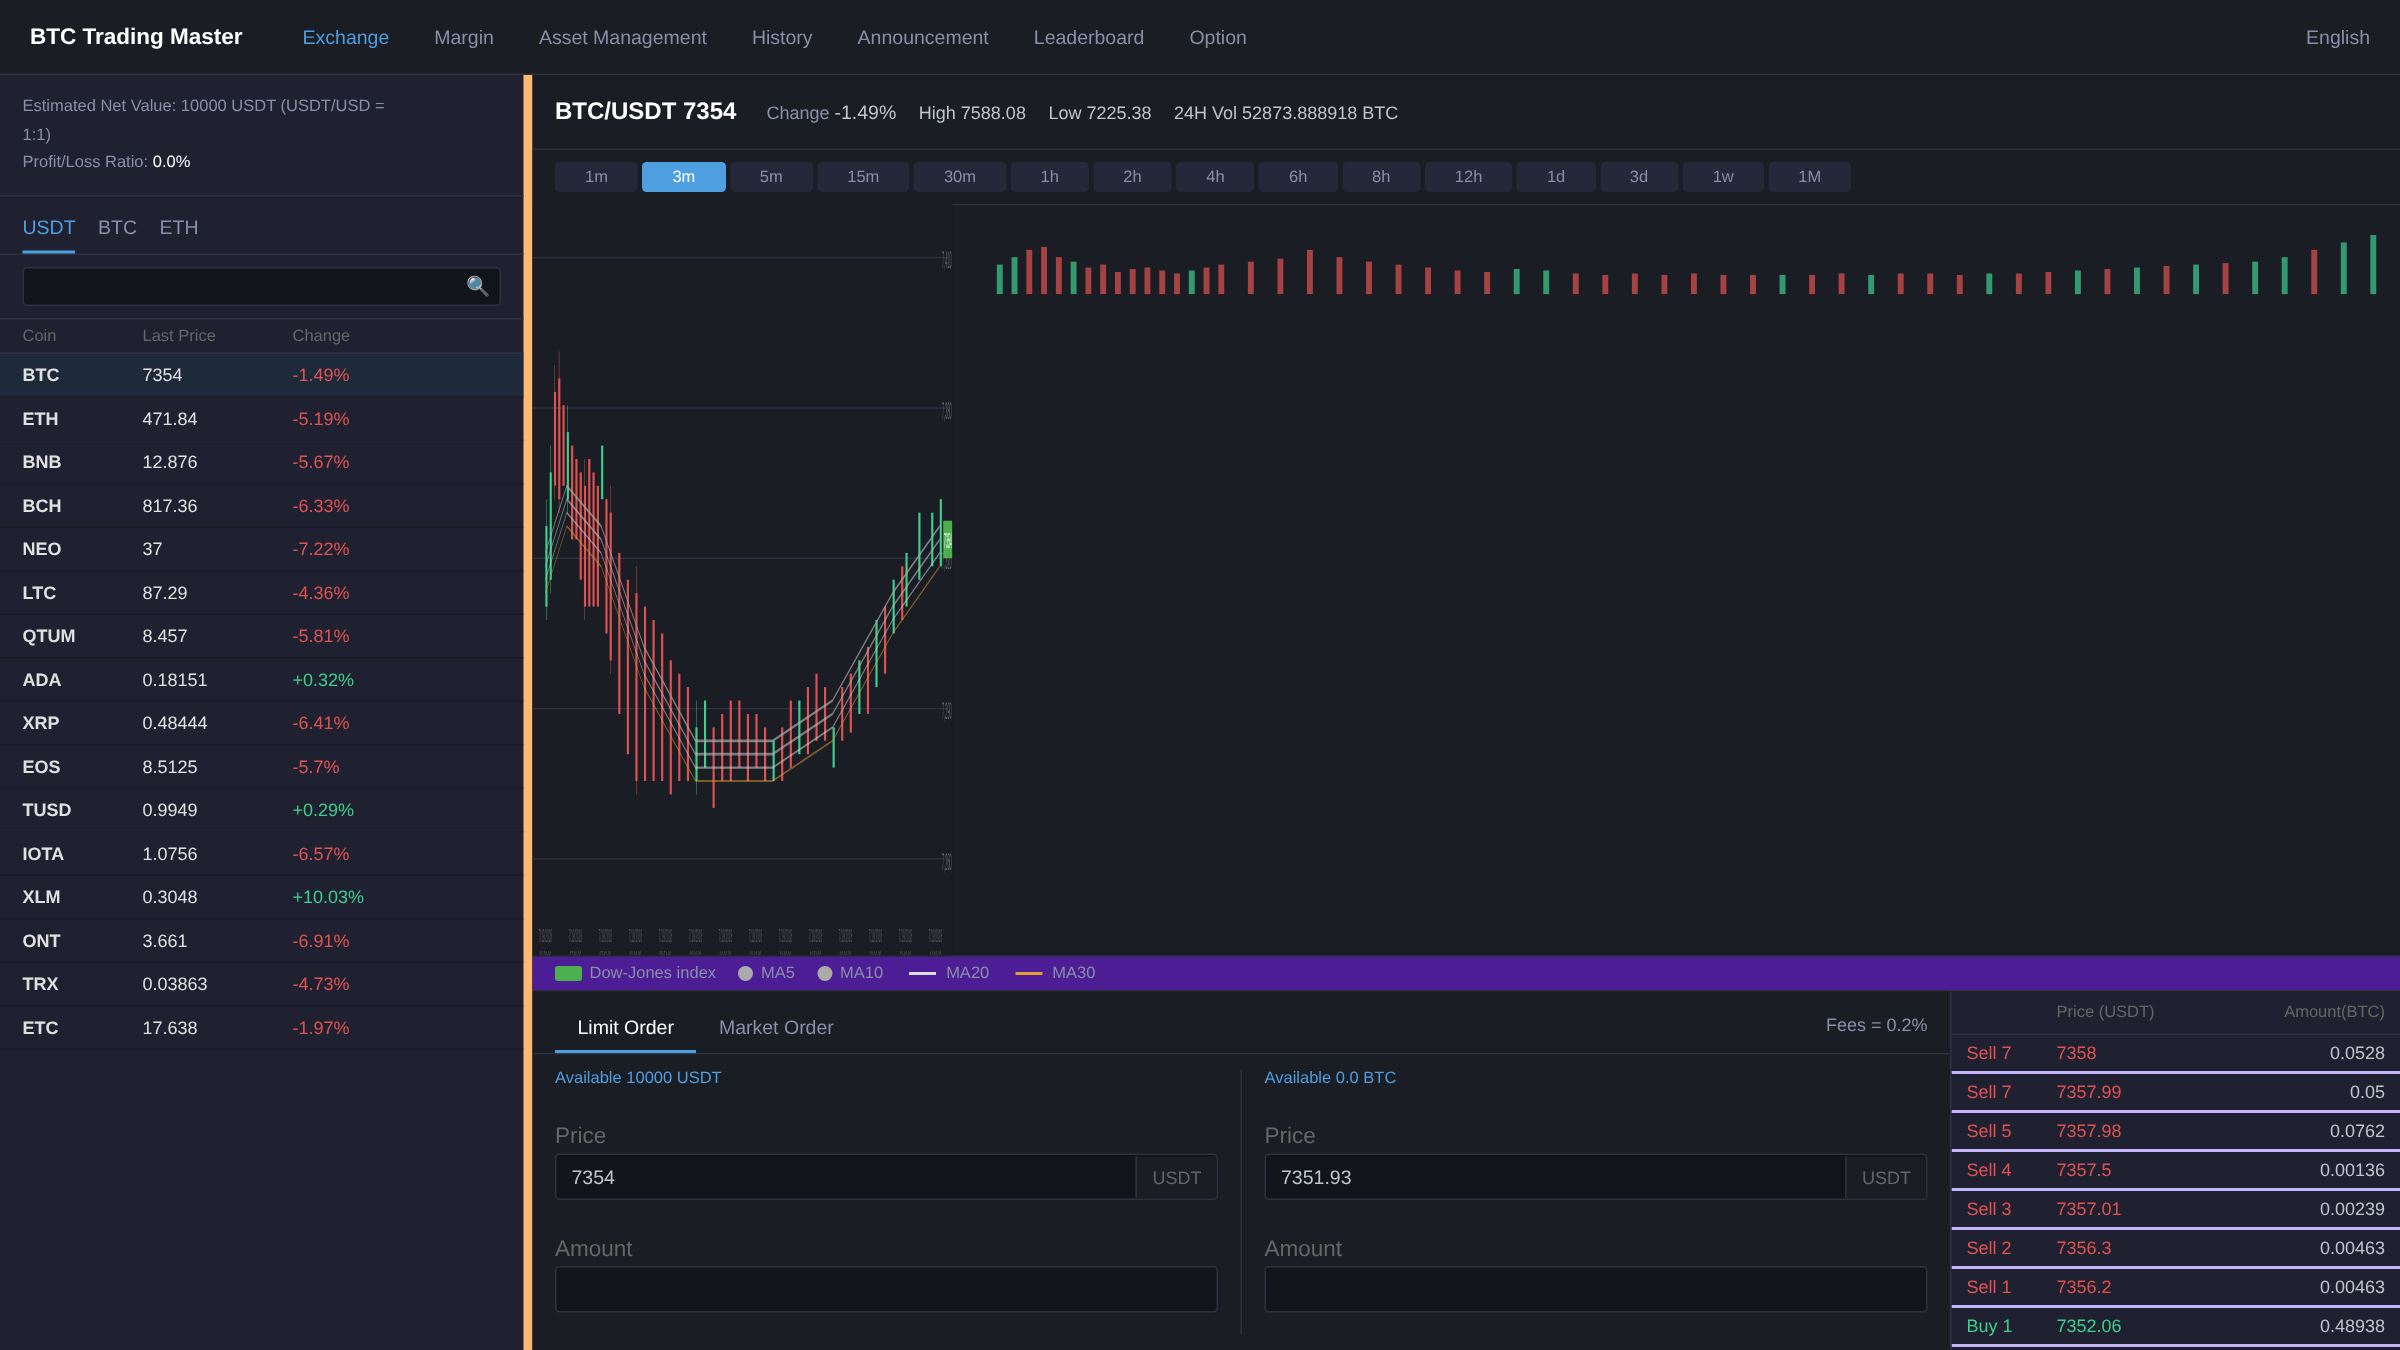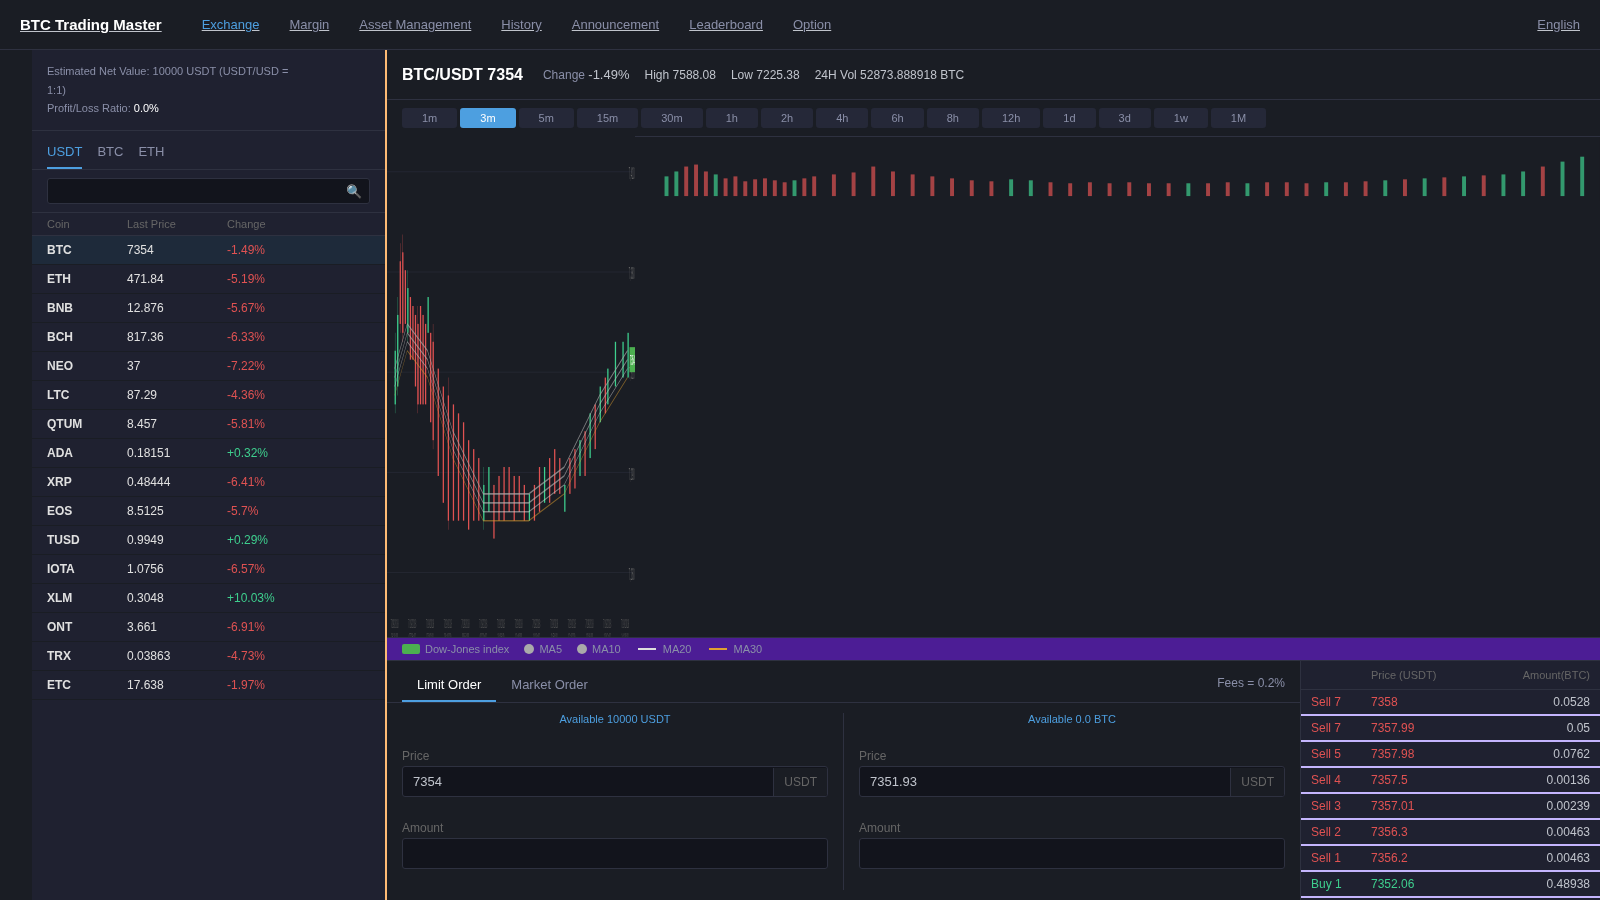--- a/index.html
+++ b/index.html
@@ -1,29 +1,29 @@
 <!DOCTYPE html>
 <html><head>
   <meta charset="utf-8">
   <style>
     * { box-sizing: border-box; margin: 0; padding: 0; }
     body { background: #1a1d24; color: #c0c4cc; font-family: Arial, sans-serif; font-size: 12px; overflow: hidden; width: 1600px; height: 900px; }
 
     
-    .top-nav { display: flex; align-items: center; background: #1a1d24; border-bottom: 1px solid #2e3140; height: 50px; padding: 12px 20px; gap: 30px; text-decoration: underline; }
+    .top-nav { display: flex; align-items: center; background: #1a1d24; border-bottom: 1px solid #2e3140; height: 50px; padding: 12px 20px; gap: 30px; }
     .top-nav .brand { color: #fff; font-weight: bold; font-size: 15px; margin-right: 10px; }
     .top-nav a { color: #8a8fa8; text-decoration: none; font-size: 13px; cursor: pointer; }
     .top-nav a.active { color: #4d9fe0; }
     .top-nav .lang { margin-left: auto; color: #8a8fa8; font-size: 13px; }
 
     
     .main-layout { display: flex; height: calc(900px - 50px); }
 
     
-    .left-panel { width: 355px; min-width: 355px; background: #1f2130; border-right: 2px solid #fdba74; display: flex; flex-direction: column; margin-left: 32px; }
+    .left-panel { width: 355px; min-width: 355px; background: #1f2130; border-right: 6px solid #fdba74; display: flex; flex-direction: column; }
     .net-value { padding: 12px 15px; border-bottom: 1px solid #2e3140; }
     .net-value p { color: #8a8fa8; font-size: 11px; line-height: 1.7; }
     .net-value .ratio { color: #fff; }
 
     
     .coin-tabs { display: flex; padding: 8px 15px 0; border-bottom: 1px solid #2e3140; gap: 15px; }
     .coin-tabs span { padding: 5px 0 8px; cursor: pointer; font-size: 13px; color: #8a8fa8; border-bottom: 2px solid transparent; }
     .coin-tabs span.active { color: #4d9fe0; border-bottom: 2px solid #4d9fe0; }
 
     
@@ -79,24 +79,24 @@
 
     
     .order-panel { flex: 1; background: #1a1d24; padding: 0; display: flex; flex-direction: column; }
     .order-tabs { display: flex; gap: 0; padding: 10px 15px 0; border-bottom: 1px solid #2e3140; }
     .order-tab { padding: 6px 15px 8px; cursor: pointer; font-size: 13px; color: #8a8fa8; border-bottom: 2px solid transparent; }
     .order-tab.active { color: #fff; border-bottom: 2px solid #4d9fe0; }
     .fees-label { margin-left: auto; color: #8a8fa8; font-size: 12px; align-self: center; padding-bottom: 8px; }
 
     .order-forms { display: flex; flex: 1; }
     .order-form-side { flex: 1; padding: 10px 15px; }
-    .avail-label { color: #8a8fa8; font-size: 11px; margin-bottom: 8px; text-align: center; }
+    .avail-label { color: #8a8fa8; font-size: 11px; margin-bottom: 8px; }
     .avail-label span { color: #4d9fe0; }
     .form-row { margin-bottom: 8px; }
-    .form-label { color: #666; font-size: 12px; margin-bottom: 3px; margin-top: 24px; }
+    .form-label { color: #666; font-size: 15px; margin-bottom: 3px; margin-top: 24px; }
     .form-input-wrap { display: flex; align-items: center; border: 1px solid #2e3140; border-radius: 3px; background: #12141c; overflow: hidden; }
     .form-input-wrap input { flex: 1; background: transparent; border: none; outline: none; color: #c0c4cc; padding: 7px 10px; font-size: 13px; }
     .form-input-wrap .currency { color: #666; padding: 7px 10px; font-size: 12px; background: #1a1d24; border-left: 1px solid #2e3140; }
     .order-form-divider { width: 1px; background: #2e3140; margin: 10px 0; }
 
     
     .order-book { width: 300px; min-width: 300px; background: #1f2130; border-left: 1px solid #2e3140; display: flex; flex-direction: column; overflow: hidden; }
     .ob-header { display: grid; grid-template-columns: 60px 1fr 1fr; padding: 8px 10px; color: #666; font-size: 11px; border-bottom: 1px solid #2e3140; }
     .ob-row { display: grid; grid-template-columns: 60px 1fr 1fr; padding: 5px 10px; border-bottom: 2px solid #c4b5fd; font-size: 12px; }
     .ob-label-sell { color: #e05252; }

